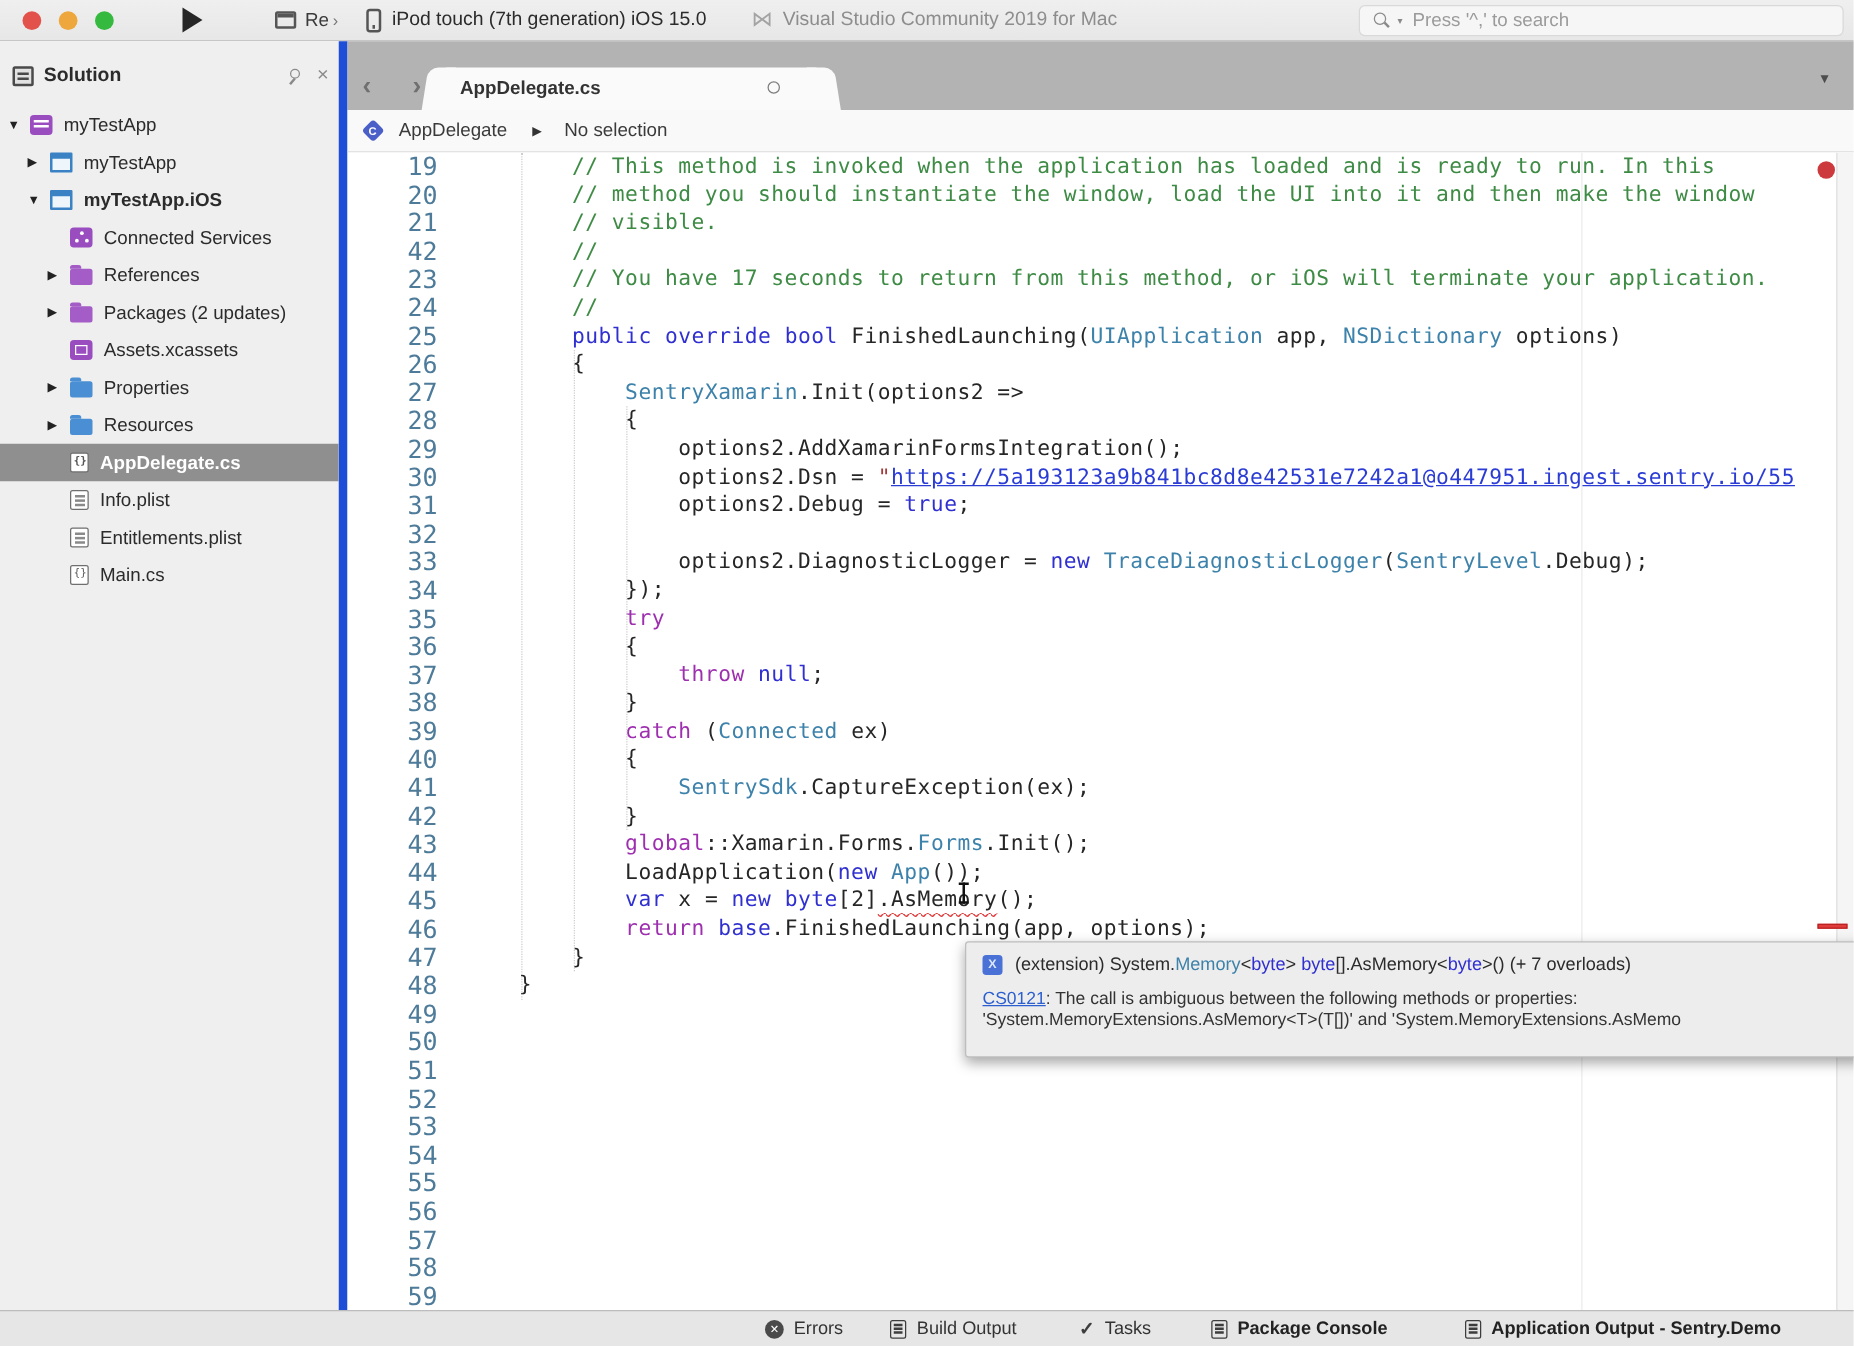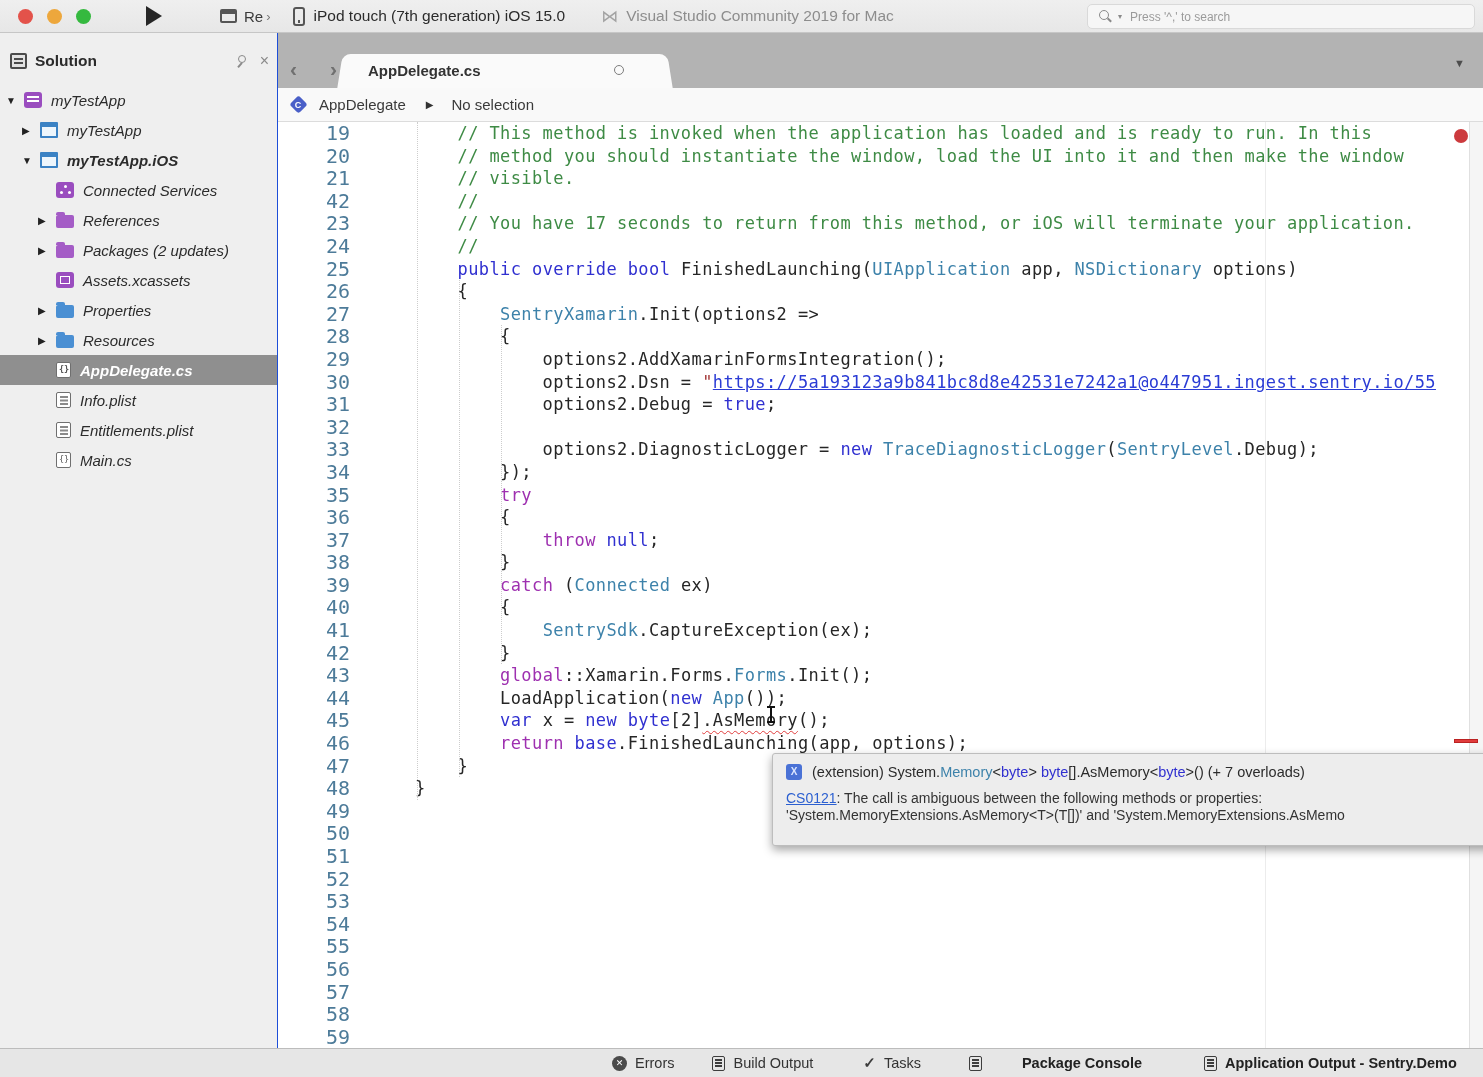--- a/index.html
+++ b/index.html
@@ -26,43 +26,43 @@
   .vstitle { display:flex; align-items:center; margin-left:36px; color:#8d8d8d; font-size:15.5px; }
   .vs-ic { color:#a3a3a3; font-size:17px; margin-right:8px; font-family:"DejaVu Sans", sans-serif; }
   .search { position:absolute; right:8px; top:4px; width:388px; height:25px; background:#f6f6f6;
             border:1px solid #d9d9d9; border-radius:5px; display:flex; align-items:center; padding-left:10px; }
   .mag { position:relative; width:16px; height:16px; margin-right:4px; }
   .mag::before { content:""; position:absolute; left:1px; top:1px; width:8px; height:8px;
                  border:1.7px solid #8a8a8a; border-radius:50%; }
   .mag::after { content:""; position:absolute; left:9px; top:10px; width:5px; height:1.7px;
                 background:#8a8a8a; transform:rotate(45deg); }
   .mag-chev { font-size:8px; color:#8a8a8a; margin-right:8px; }
-  .search .ph { color:#9b9b9b; font-size:12px; }
+  .search .ph { color:#9b9b9b; font-size:15px; }
 
   
   .sidebar { position:absolute; top:33px; left:0; width:278px; height:1015px;
-             background:#efefef; border-right:1px solid #1d4ed8; overflow:hidden; }
+             background:#efefef; border-right:7px solid #1d4ed8; overflow:hidden; }
   .sb-head { display:flex; align-items:center; height:38px; padding:18px 8px 0 10px; }
   .sol-ic { width:17px; height:16px; border:2px solid #4a4a4a; background:#e2e2e2; border-radius:2px;
             position:relative; margin-right:8px; }
   .sol-ic::after { content:""; position:absolute; left:2px; right:2px; top:3px; height:2px;
                    background:#4a4a4a; box-shadow:0 4px 0 #4a4a4a; }
   .sb-title { font-size:15.5px; font-weight:bold; color:#2b2b2b; flex:1; }
   .pin-ic { position:relative; width:12px; height:13px; margin-right:12px; }
   .pin-ic::before { content:""; position:absolute; left:2px; top:0; width:6px; height:6px;
                     border:1.7px solid #8a8a8a; border-radius:50%; }
   .pin-ic::after { content:""; position:absolute; left:3px; top:7px; width:1.7px; height:6px;
                    background:#8a8a8a; transform:rotate(40deg); }
   .x-ic { color:#8a8a8a; font-size:16px; line-height:1; }
   .tree { margin-top:14px; }
   .trow { display:flex; align-items:center; height:30px; font-size:15px; color:#2b2b2b; cursor:default; }
   .trow.sel { background:#8f8f8f; color:#fff; font-weight:bold; }
   .arrow { width:18px; font-size:10px; color:#222; text-align:left; flex:none; }
   .trow.sel .arrow { color:#fff; }
-  .tlabel { margin-left:9px; white-space:nowrap;font-style:italic; }
+  .tlabel { margin-left:9px; white-space:nowrap; }
   .tlabel.b { font-weight:bold; }
   .ic { width:18px; height:16px; display:inline-block; position:relative; flex:none; }
   .ic-solution { background:#9a4dbf; border-radius:3px; }
   .ic-solution::after { content:""; position:absolute; left:3px; right:3px; top:4px; height:2px;
                         background:#fff; box-shadow:0 4px 0 #fff; }
   .ic-project { background:#eef6fc; border:2px solid #3b82c4; border-top-width:5px; border-radius:1px; }
   .ic-services { background:#9a4dbf; border-radius:3px; }
   .ic-services::after { content:""; position:absolute; left:8px; top:3px; width:3px; height:3px;
                         border-radius:50%; background:#fff; box-shadow:-4px 6px 0 #fff, 4px 6px 0 #fff; }
   .ic-folder-purple, .ic-folder-blue { height:13px; margin-top:3px; border-radius:2px; }
@@ -348,21 +348,21 @@
           <span>Errors</span>
         </div>
         <div class="sitem" style="margin-left: 38px;">
           <span class="sic sic-doc"></span>
           <span>Build Output</span>
         </div>
         <div class="sitem" style="margin-left: 50px;">
           <span class="sic sic-check">✓</span>
           <span>Tasks</span>
         </div>
-        <div class="sitem b" style="margin-left: 48px; gap: 32px;">
+        <div class="sitem b" style="margin-left: 48px;">
           <span class="sic sic-doc"></span>
           <span>Package Console</span>
         </div>
         <div class="sitem b" style="margin-left: 62px;">
           <span class="sic sic-doc"></span>
           <span>Application Output - Sentry.Demo</span>
         </div>
       </div>
   </div>
 

